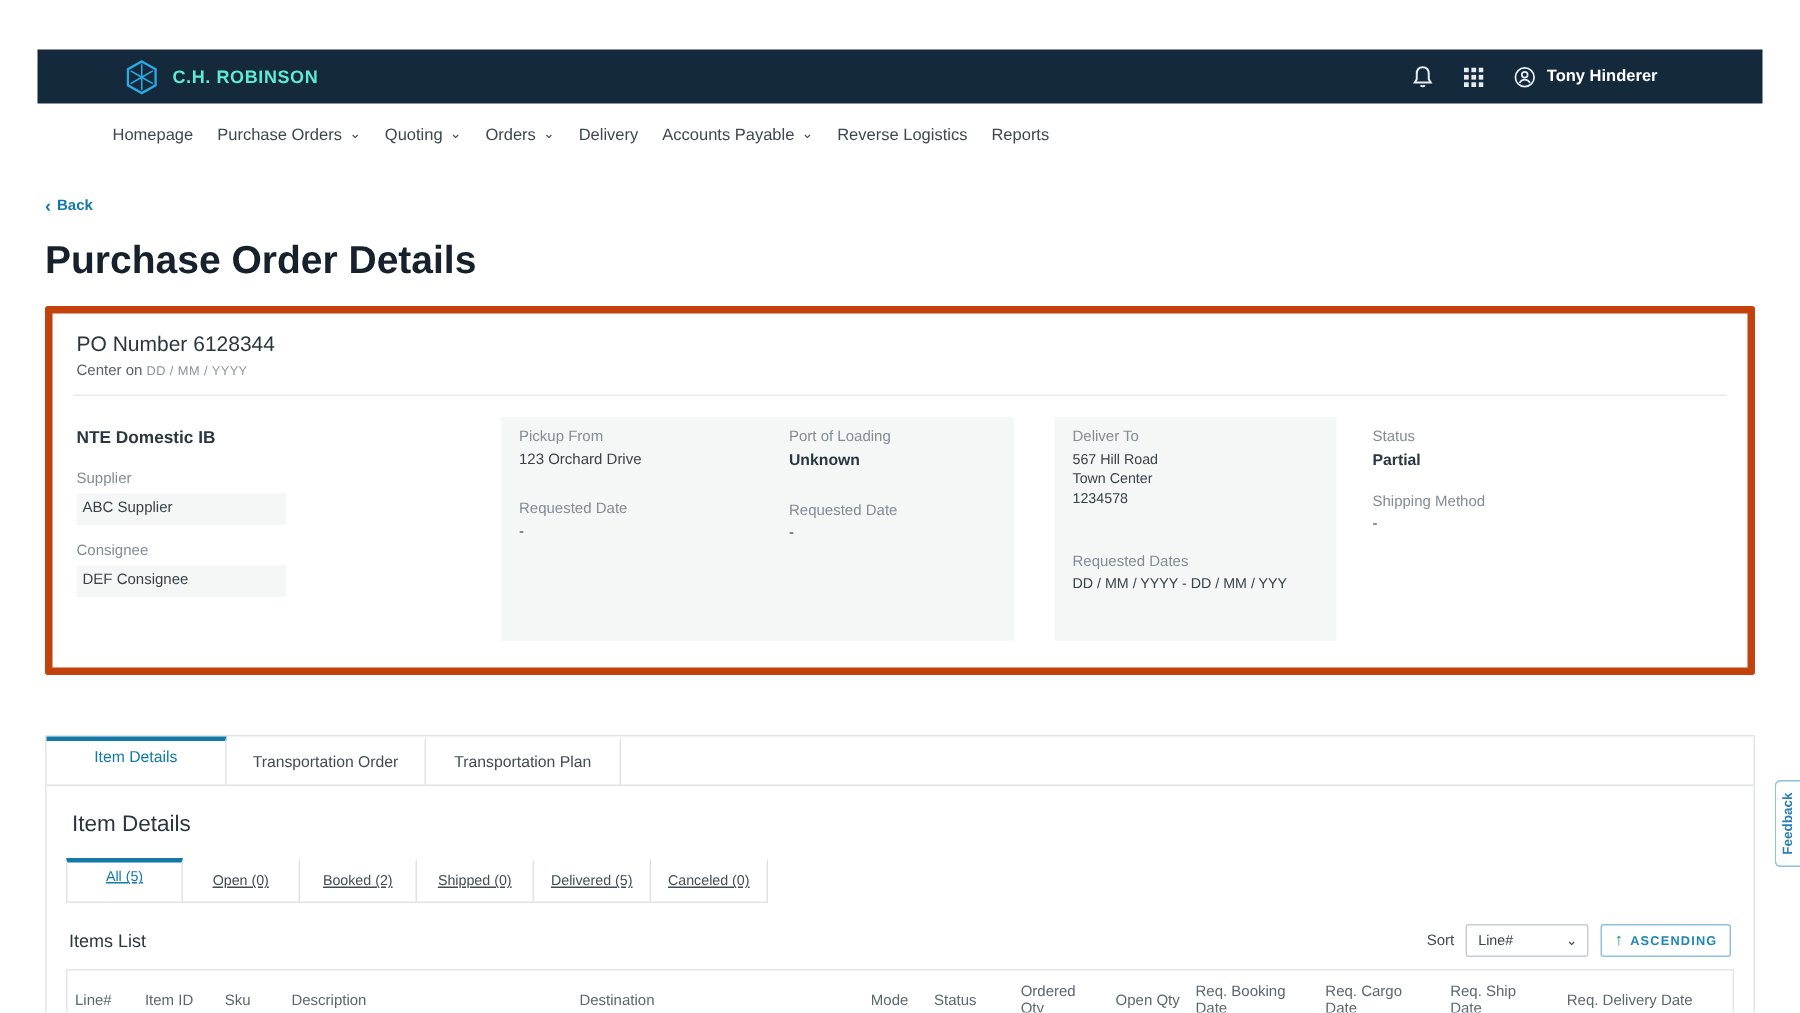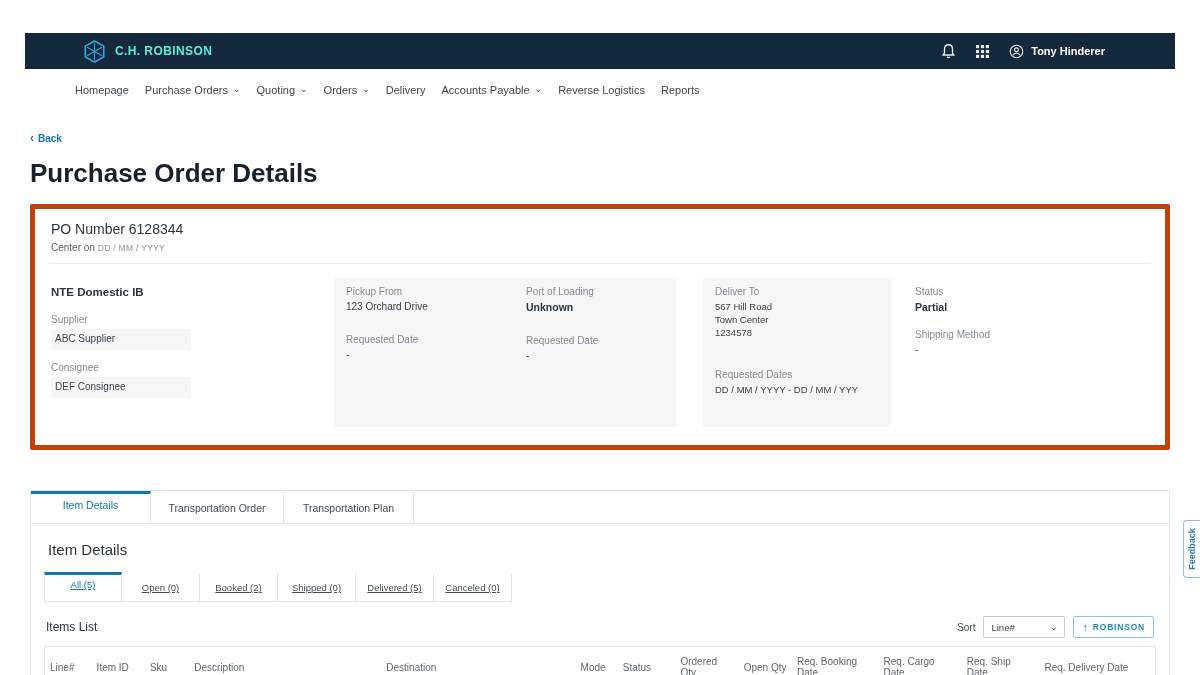--- a/index.html
+++ b/index.html
@@ -289,21 +289,21 @@
         <div class="list-header">
           <span class="list-title">Items List</span>
           <span class="list-spacer"></span>
           <span class="sort-label">Sort</span>
           <span class="sort-select">
             <span class="sel-text">Line#</span>
             <span class="sel-chevron">⌄</span>
           </span>
           <span class="asc-btn">
             <span class="asc-arrow">↑</span>
-            <span>ROBINSON</span>
+            <span>ASCENDING</span>
           </span>
         </div>
 
         <div class="table-wrap">
           <table class="items">
             <colgroup>
               <col style="width:4.2%">
                 <col style="width:4.8%">
                 <col style="width:4.0%">
               <col style="width:17.3%">

